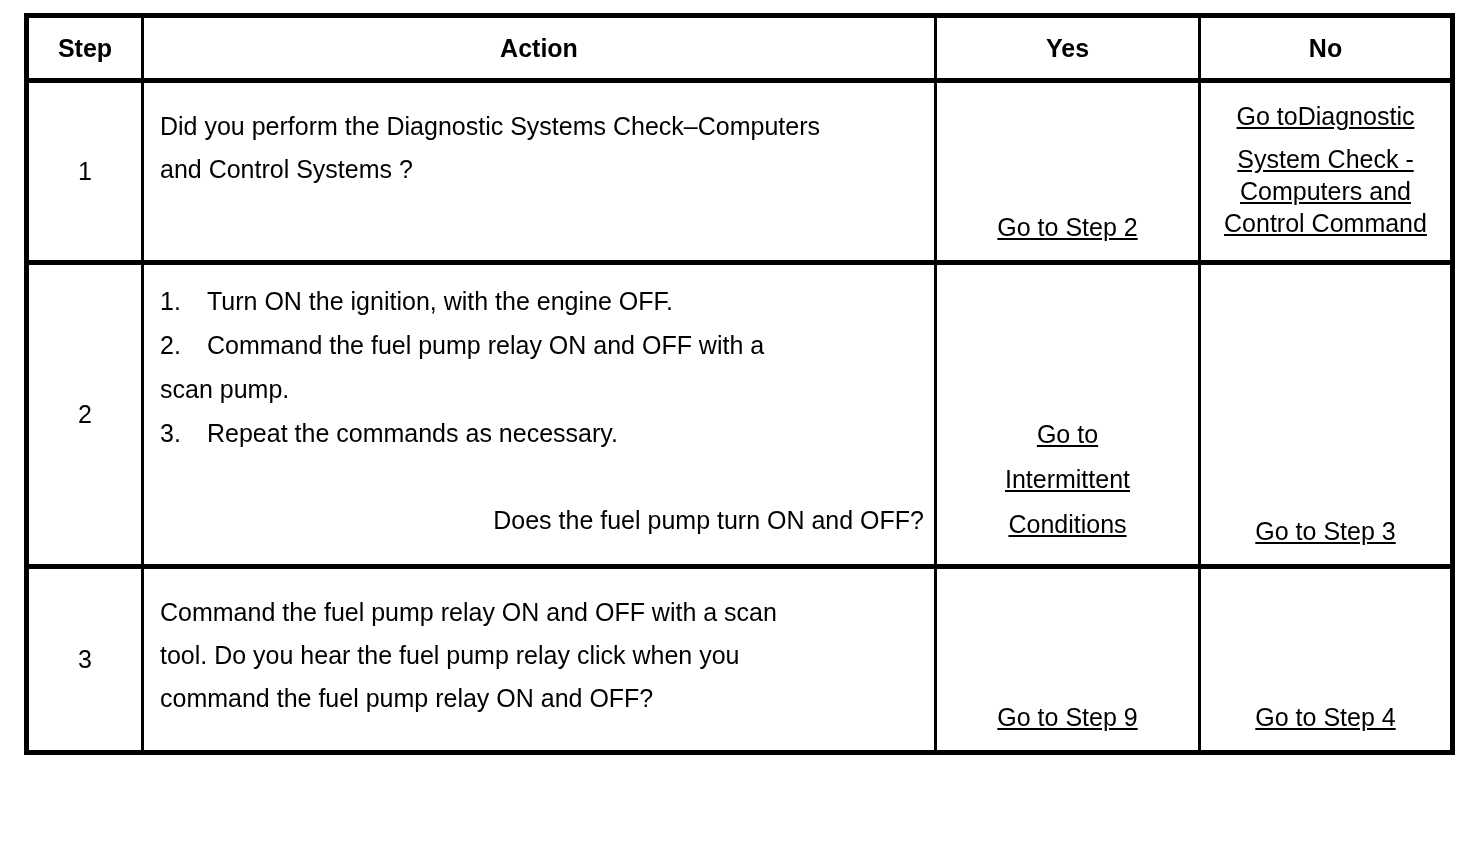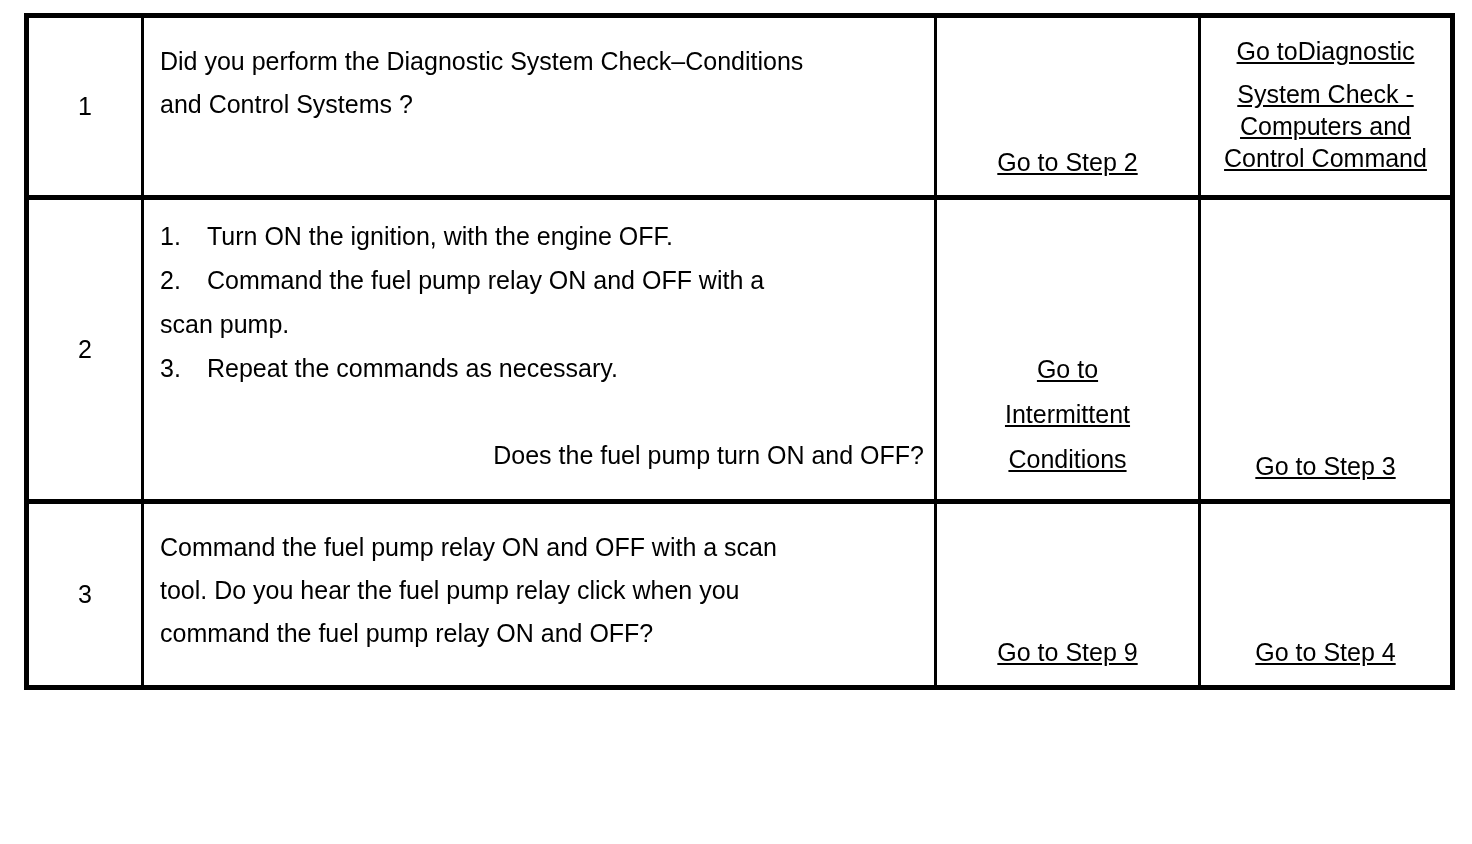--- a/index.html
+++ b/index.html
@@ -111,26 +111,32 @@
 <div class="page">
   <table class="diag">
     <colgroup>
       <col style="width:116px">
       <col style="width:793px">
       <col style="width:264px">
       <col style="width:253px">
     </colgroup>
 
     <tbody>
+        <tr class="head-row">
+      <th>Step</th>
+      <th>Action</th>
+      <th>Yes</th>
+      <th>No</th>
+    </tr>
 
 
     <tr class="row1">
       <td class="c-step">1</td>
       <td class="c-action">
-        <div class="line">Did you perform the Diagnostic System Check–Conditions</div>
+        <div class="line">Did you perform the Diagnostic Systems Check–Computers</div>
         <div class="line">and Control Systems ?</div>
       </td>
       <td class="c-goto">
         <div>Go to Step 2</div>
       </td>
       <td class="c-goto topalign">
         <div class="no1-line1">Go toDiagnostic</div>
         <div class="no1-block">
           <div>System Check -</div>
           <div>Computers and</div>

